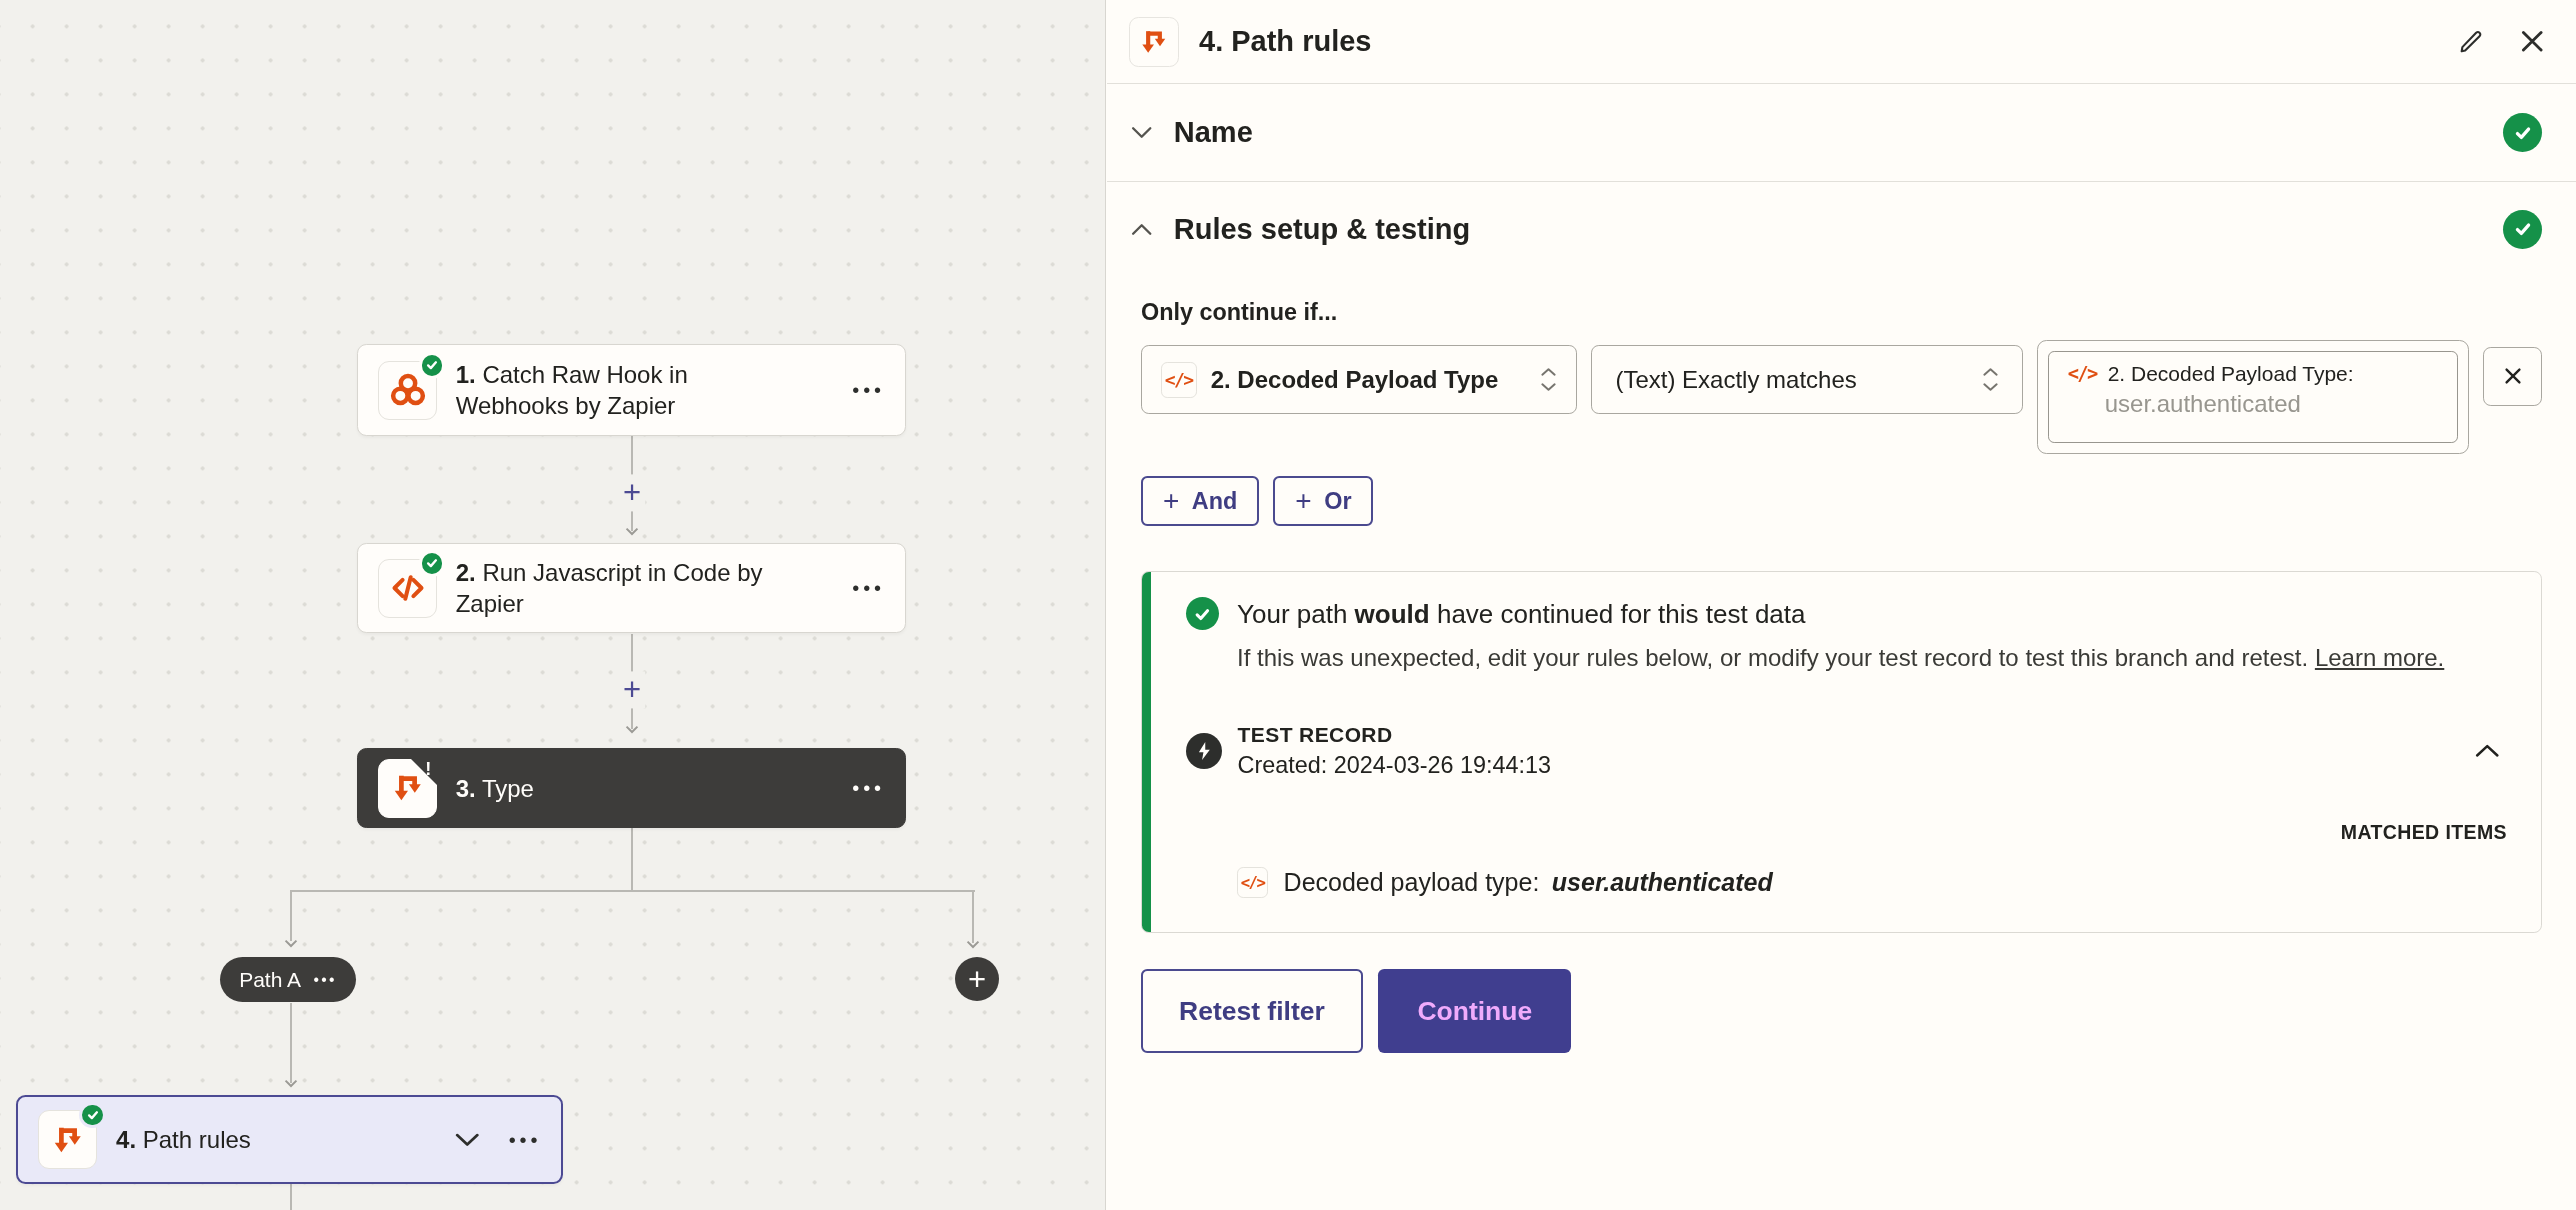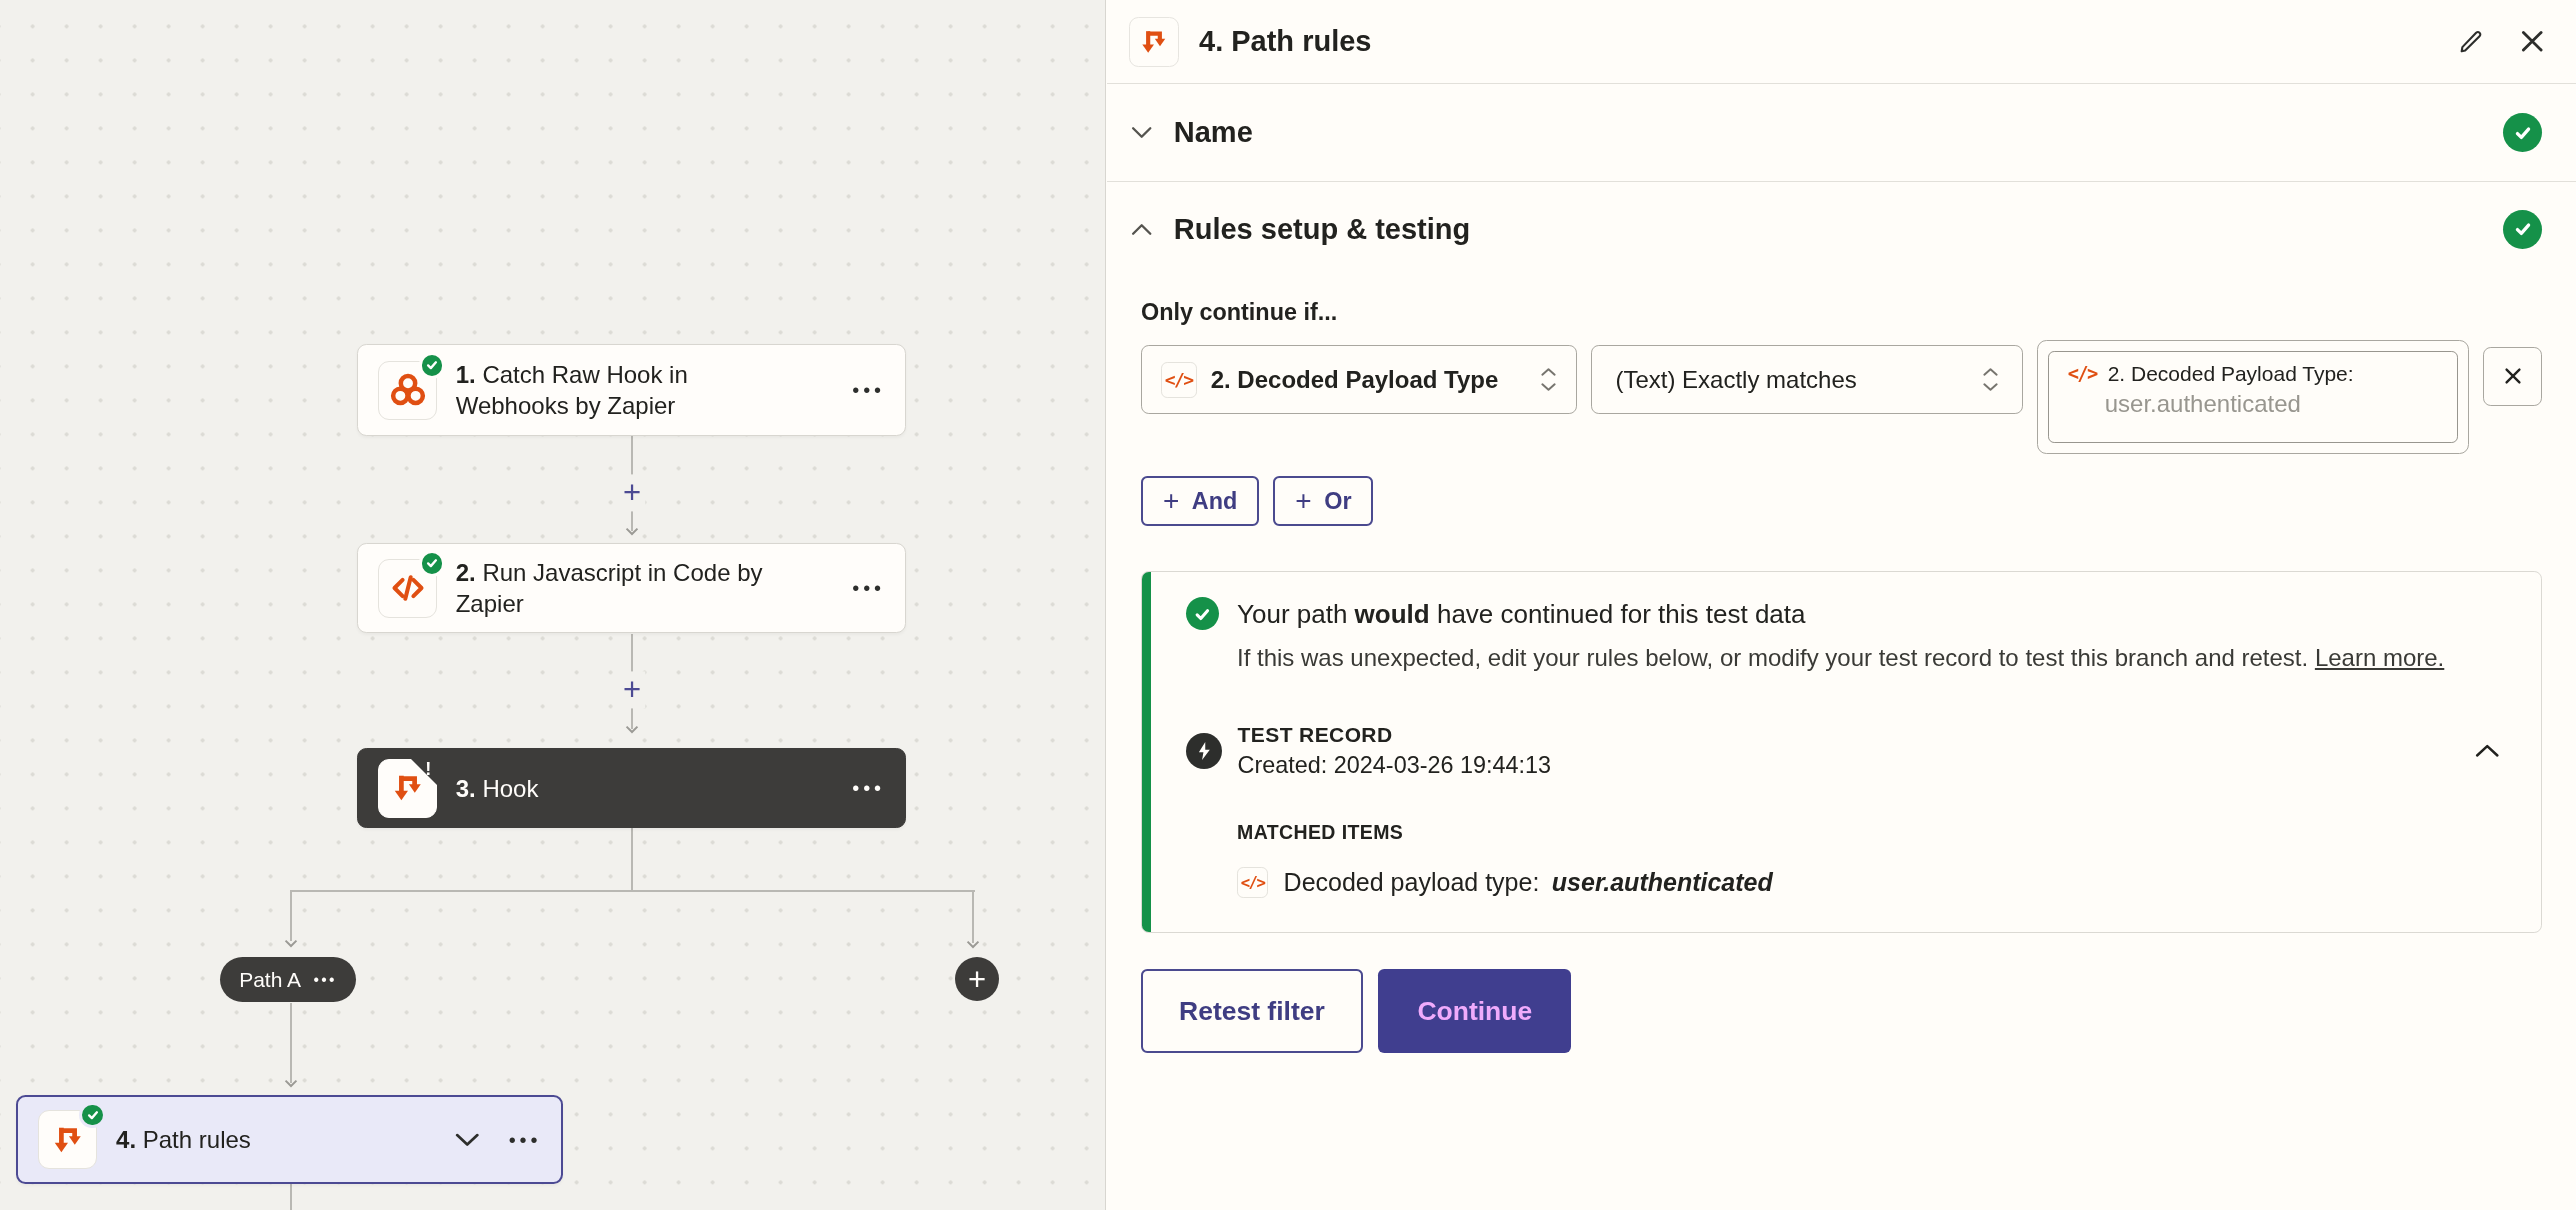--- a/index.html
+++ b/index.html
@@ -126,21 +126,21 @@
   .subtext { margin-top:6.2px; font-size:24px; line-height:37px; color:#3a3a36; max-width:1279px; }
   .learn-link { color:#3a3a36; text-decoration:underline; cursor:pointer; }
 
   .testrec-row { margin-top:47px; display:flex; align-items:center; }
   .bolt-circle { width:36px; height:36px; border-radius:50%; background:#2d2e2c; flex:0 0 auto;
     display:flex; align-items:center; justify-content:center; margin-right:15.6px; }
   .testrec-label { font-size:21px; font-weight:700; letter-spacing:0.4px; }
   .testrec-created { font-size:23.4px; margin-top:4.7px; }
   .collapse-btn { margin-left:auto; margin-right:6.2px; }
 
-  .matched-label { margin-left:51px; margin-top:42px; font-size:19.5px; font-weight:700; letter-spacing:0.4px; }
+  .matched-label { margin-left:51px; margin-top:42px; font-size:19.5px; font-weight:700; letter-spacing:0.4px;text-align:right; }
   .matched-row { margin-left:51px; margin-top:23.4px; display:flex; align-items:center; }
   .matched-chip { width:31px; height:31px; border:1.6px solid #e5e3dd; border-radius:6.2px;
     display:flex; align-items:center; justify-content:center; }
   .matched-chip .code-glyph { font-size:15.6px; }
   .matched-key { margin-left:15.6px; font-size:25px; }
   .matched-value { margin-left:12.5px; font-size:25px; font-weight:700; font-style:italic; }
 
   .btn-row { margin-top:36px; display:flex; gap:15.6px; }
   .retest-btn { height:84px; padding:0 36px; background:#fffdf9; border:2.3px solid #4b4a8f; border-radius:6.2px;
     color:#3f3d82; font-size:26.5px; font-weight:700; cursor:pointer; font-family:inherit; }
@@ -226,21 +226,21 @@
       <div class="icon-box">
         <svg width="34" height="34" viewBox="0 0 36 36">
             <path d="M11 5 v18" stroke="#e04f12" stroke-width="5" fill="none"></path>
             <polygon points="4,21 18,21 11,31" fill="#e04f12"></polygon>
             <path d="M11 8 h14 v7" stroke="#e04f12" stroke-width="5" fill="none"></path>
             <polygon points="19,14 31.5,14 25.2,23" fill="#e04f12"></polygon>
           </svg>
         <span class="dogear"></span>
         <span class="dogear-mark">!</span>
       </div>
-      <div class="step-title"><b>3.</b> <span>Hook</span></div>
+      <div class="step-title"><b>3.</b> <span>Type</span></div>
       <button class="dots">•••</button>
     </div>
 
     <div class="path-pill">
       <span class="lbl">Path A</span>
       <button class="dots">•••</button>
     </div>
 
     <button class="plus-circle">+</button>
 

